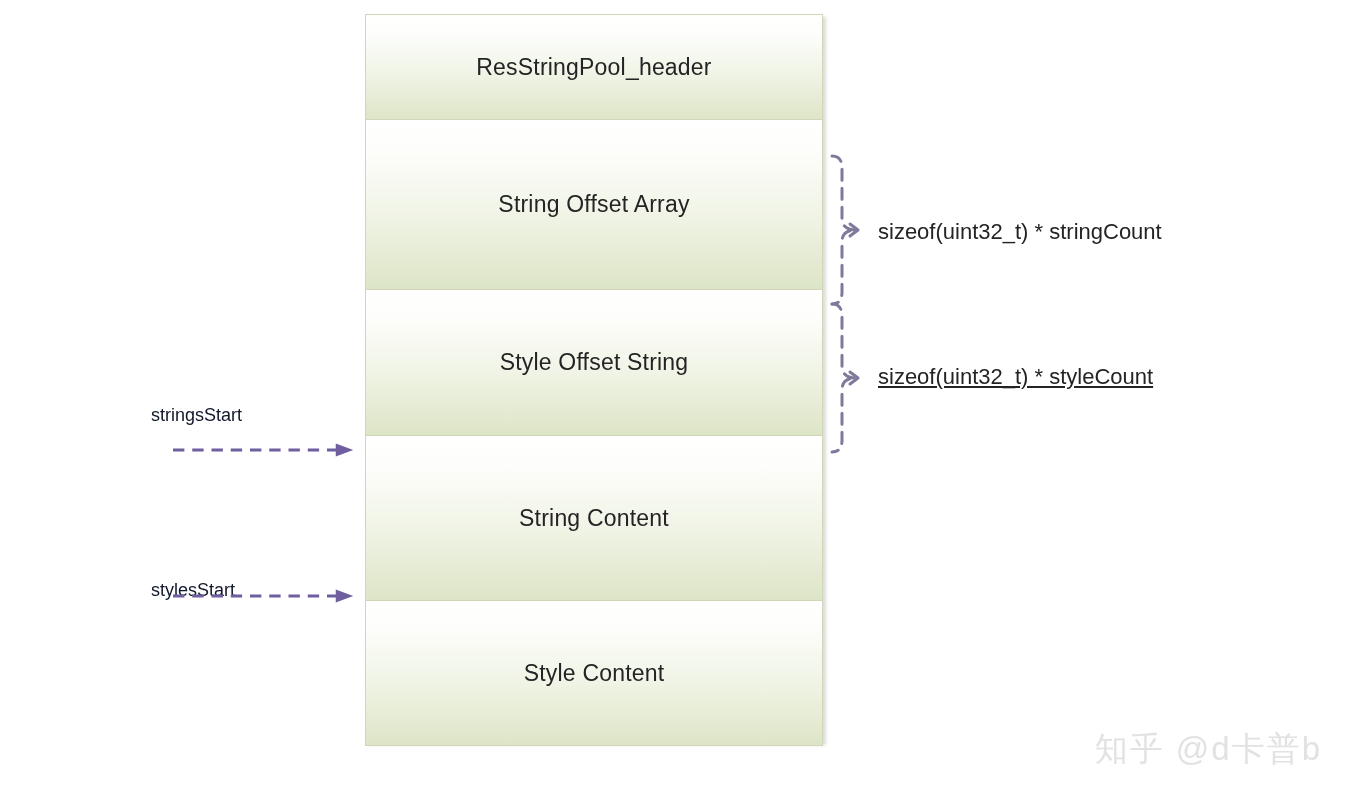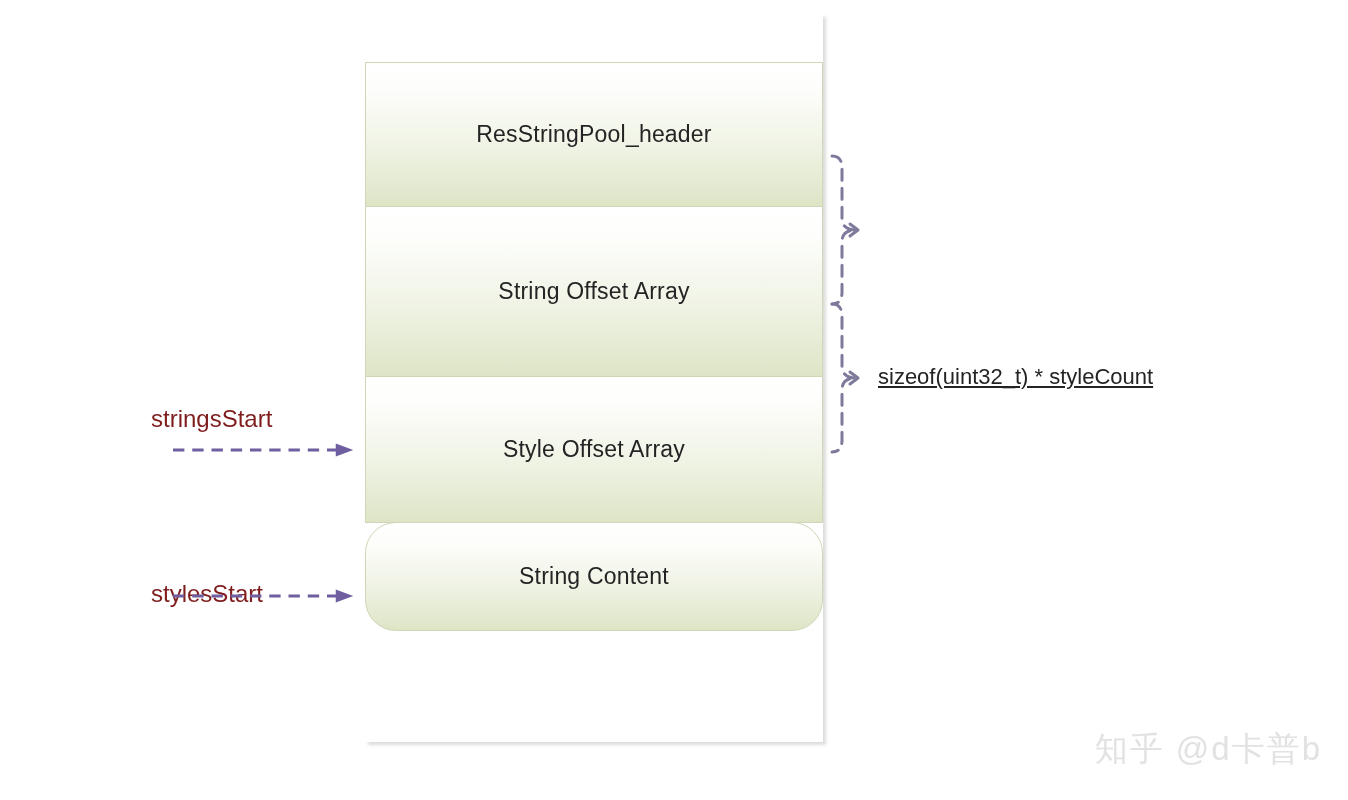--- a/index.html
+++ b/index.html
@@ -37,31 +37,31 @@
     align-items: center;
     justify-content: center;
   }
   .block + .block { margin-top: -1px; }
   .block-label {
     font-size: 23px;
     color: #242424;
     letter-spacing: 0.2px;
     white-space: nowrap;
   }
-  .h-header  { height: 145px; margin-top: 48px; }
+  .h-header  { height: 106px; }
   .h-soff    { height: 171px; }
   .h-styoff  { height: 147px; }
-  .h-scont   { height: 109px; border-radius: 31px; }
+  .h-scont   { height: 166px; }
   .h-stycont { height: 146px; }
 
   
   .ptr-label {
     position: absolute;
-    font-size: 24px;
-    color: #7f1d1d;
+    font-size: 18px;
+    color: #0f172a;
     white-space: nowrap;
   }
   .ptr-arrow {
     position: absolute;
     height: 14px;
   }
 
   
   .brace { position: absolute; }
   .brace-caption {
@@ -93,46 +93,50 @@
 
     <div class="block h-header">
       <span class="block-label">ResStringPool_header</span>
     </div>
 
     <div class="block h-soff">
       <span class="block-label">String Offset Array</span>
     </div>
 
     <div class="block h-styoff">
-      <span class="block-label">Style Offset Array</span>
+      <span class="block-label">Style Offset String</span>
     </div>
 
     <div class="block h-scont">
       <span class="block-label">String Content</span>
     </div>
 
+    <div class="block h-stycont">
+      <span class="block-label">Style Content</span>
+    </div>
 
   </div>
 
   <div class="ptr-label" style="left:151px; top:405px;">stringsStart</div>
   <svg class="ptr-arrow" style="left:160px; top:443px;" width="208" height="16" viewBox="0 0 208 16">
     <line x1="0" y1="8" x2="188" y2="8" stroke="#6f5fa0" stroke-width="3.2" stroke-dasharray="13 9" stroke-linecap="butt"></line>
     <polygon points="186,0.5 206,8 186,15.5" fill="#6f5fa0"></polygon>
   </svg>
 
   <div class="ptr-label" style="left:151px; top:580px;">stylesStart</div>
   <svg class="ptr-arrow" style="left:160px; top:589px;" width="208" height="16" viewBox="0 0 208 16">
     <line x1="0" y1="8" x2="188" y2="8" stroke="#6f5fa0" stroke-width="3.2" stroke-dasharray="13 9" stroke-linecap="butt"></line>
     <polygon points="186,0.5 206,8 186,15.5" fill="#6f5fa0"></polygon>
   </svg>
 
   <svg class="brace" style="left:826px; top:150px;" width="36" height="160" viewBox="0 0 36 160">
     <path d="M6 6 Q16 6 16 18 L16 68 Q16 80 30 80 Q16 80 16 92 L16 142 Q16 154 6 154" fill="none" stroke="#7d7a9c" stroke-width="3" stroke-linecap="round" stroke-dasharray="11 8"></path>
     <path d="M24 74 L32 80 L24 86" fill="none" stroke="#7d7a9c" stroke-width="3" stroke-linecap="round" stroke-linejoin="round"></path>
   </svg>
+  <div class="brace-caption" style="left:878px; top:219px;">sizeof(uint32_t) * stringCount</div>
 
   <svg class="brace" style="left:826px; top:298px;" width="36" height="160" viewBox="0 0 36 160">
     <path d="M6 6 Q16 6 16 18 L16 68 Q16 80 30 80 Q16 80 16 92 L16 142 Q16 154 6 154" fill="none" stroke="#7d7a9c" stroke-width="3" stroke-linecap="round" stroke-dasharray="11 8"></path>
     <path d="M24 74 L32 80 L24 86" fill="none" stroke="#7d7a9c" stroke-width="3" stroke-linecap="round" stroke-linejoin="round"></path>
   </svg>
   <div class="brace-caption" style="left:878px; top:364px;text-decoration:underline;">sizeof(uint32_t) * styleCount</div>
 
   <div class="watermark">知乎 @d卡普b</div>
 
 </div>

